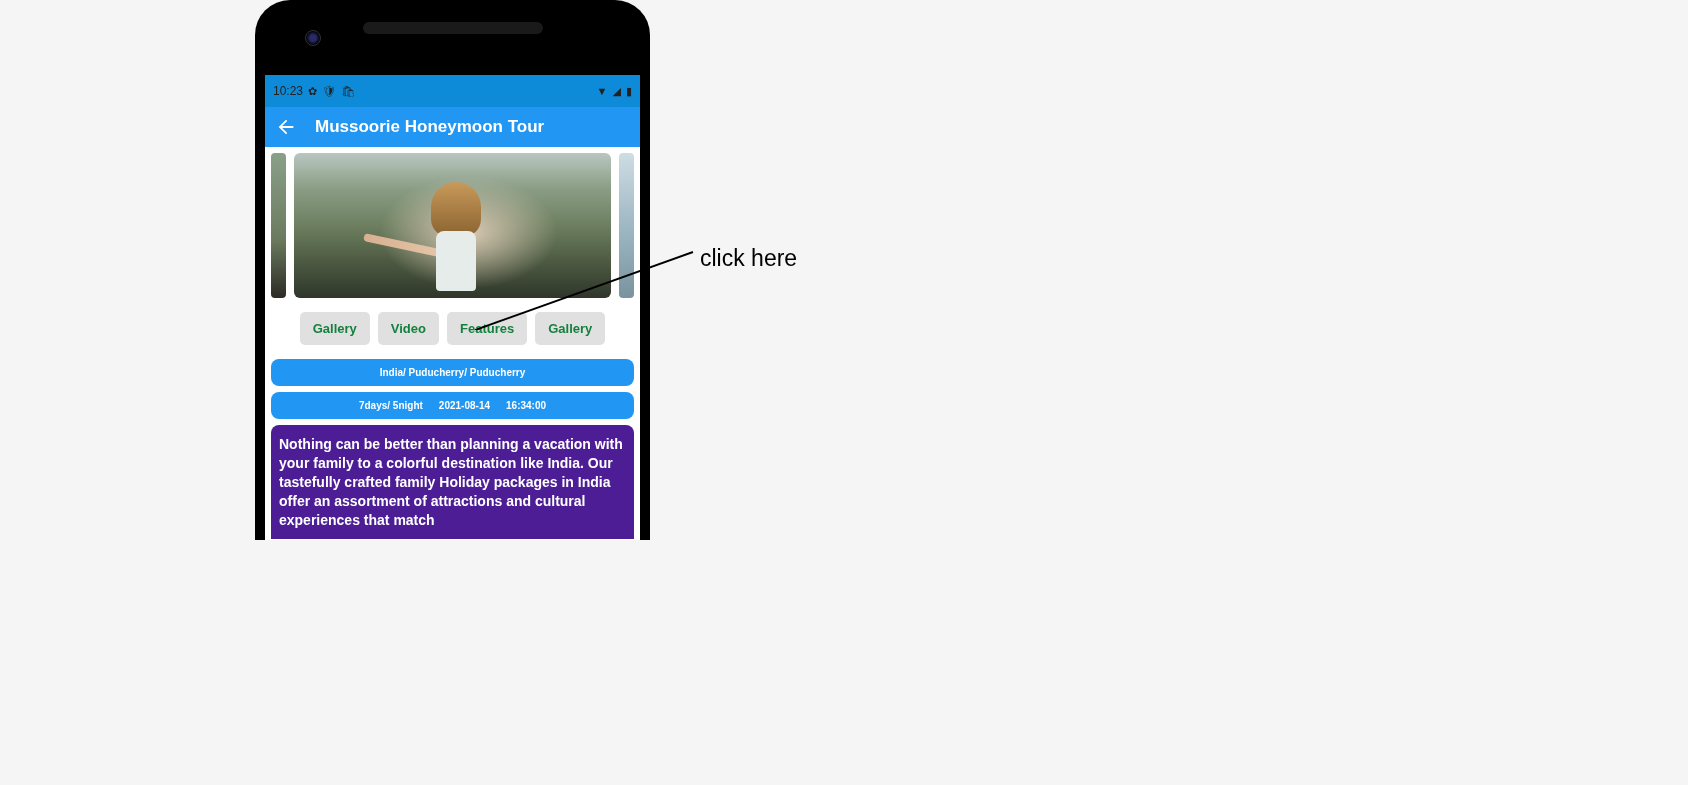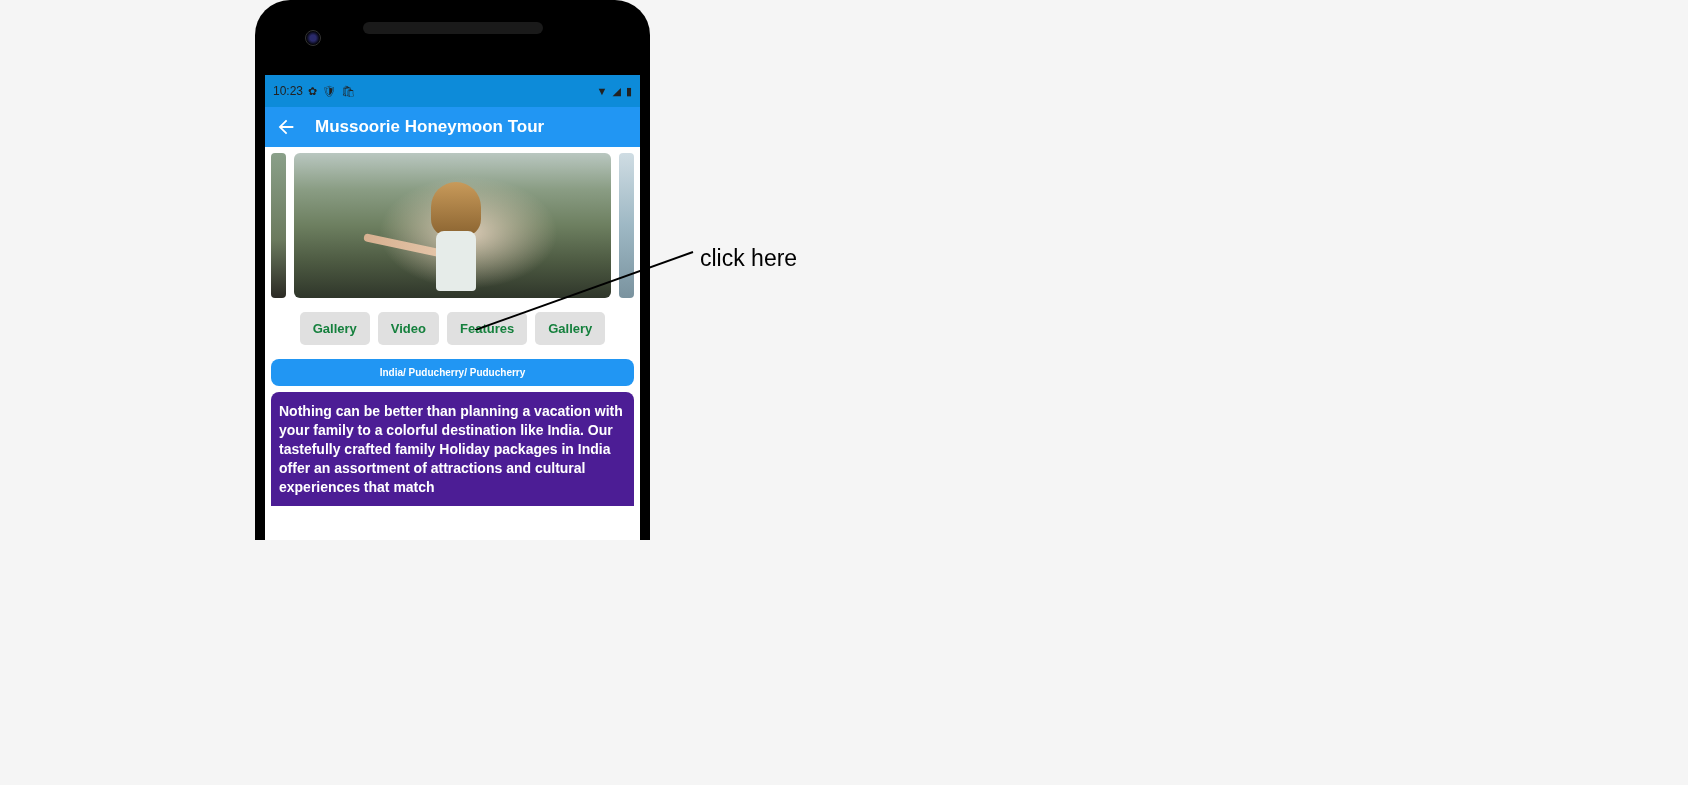--- a/index.html
+++ b/index.html
@@ -241,20 +241,27 @@
         <button class="tab-btn">Gallery</button>
         <button class="tab-btn">Video</button>
         <button class="tab-btn">Features</button>
         <button class="tab-btn">Gallery</button>
       </div>
 
       <div class="info-pill">
         <span>India/  Puducherry/  Puducherry</span>
       </div>
 
+      <div class="info-pill">
+        <div class="info-pill-row">
+          <span>7days/ 5night</span>
+          <span>2021-08-14</span>
+          <span>16:34:00</span>
+        </div>
+      </div>
 
       <div class="desc-box">
         <span>Nothing can be better than planning a vacation with your family to a colorful destination like India. Our tastefully crafted family Holiday packages in India offer an assortment of attractions and cultural experiences that match</span>
       </div>
 
     </div>
   </div>
 </div>
 
 <svg class="annotation-line">

